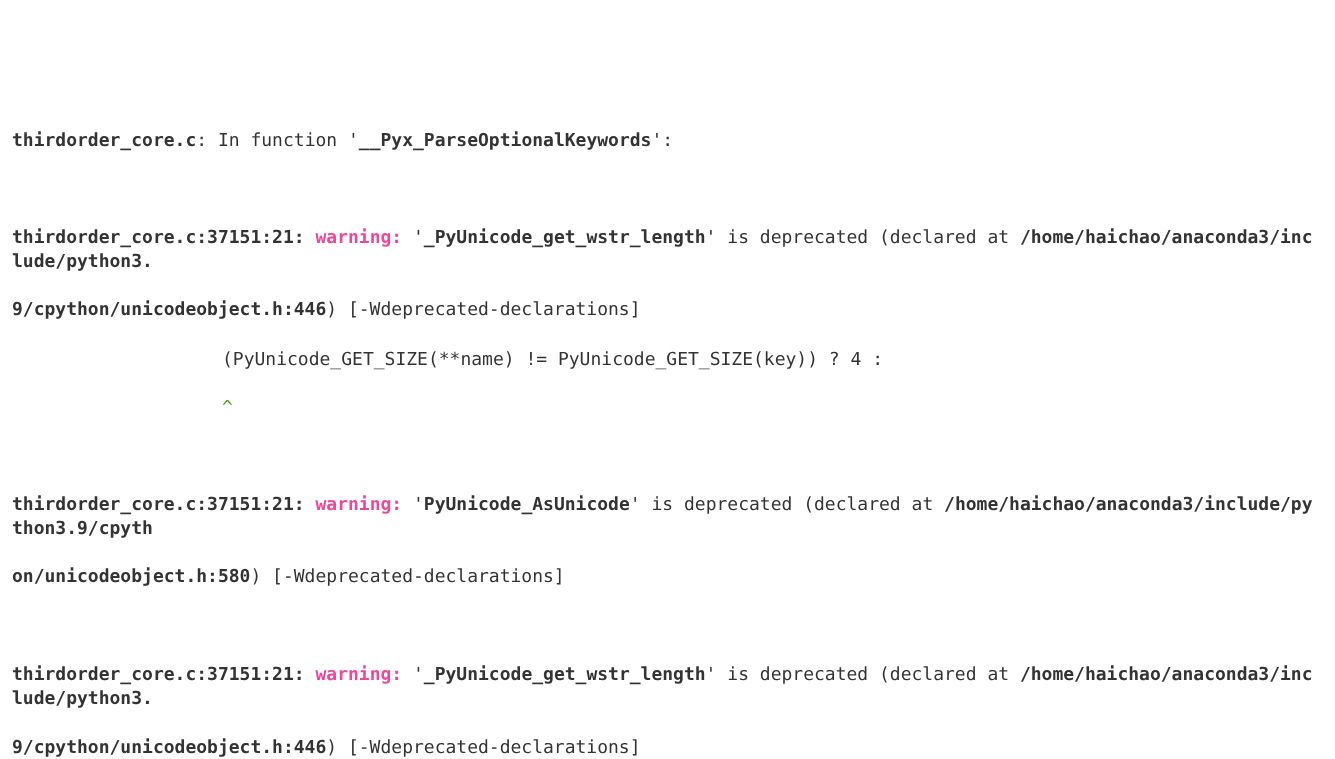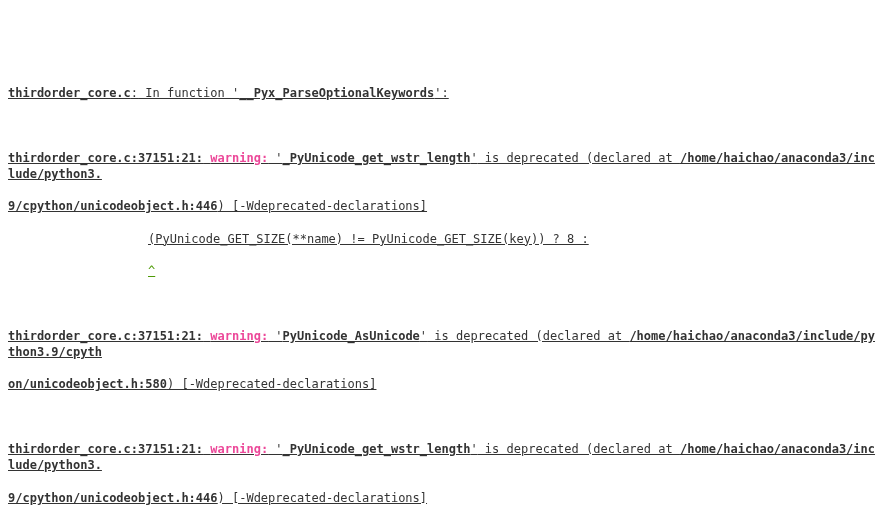--- a/index.html
+++ b/index.html
@@ -9,35 +9,35 @@
       line-height: 1.35;
       background: #ffffff;
       color: #333333;
       padding: 4px 8px;
       white-space: pre-wrap;
       word-break: break-all;
     }
     .bold { font-weight: bold; }
     .purple { color: #ec4899; }
     .caret { color: #4e9a06; }
-    .line { display: block; text-decoration: underline; }
+    .line { display: block; }
     .indent1 { padding-left: 140px; }
   </style>
 </head>
 <body>
 
 
 
 
 <span class="line"><span class="bold">thirdorder_core.c</span><span>:</span><span> In function </span>'<span class="bold">__Pyx_ParseOptionalKeywords</span>':</span>
 
 
 <span class="line"><span class="bold">thirdorder_core.c:37151:21:</span> <span class="bold purple">warning:</span> '<span class="bold">_PyUnicode_get_wstr_length</span>'<span> is deprecated (declared at </span><span class="bold">/home/haichao/anaconda3/include/python3.</span></span>
 <span class="line"><span class="bold">9/cpython/unicodeobject.h:446</span><span>) [-Wdeprecated-declarations]</span></span>
-<span class="line indent1">(PyUnicode_GET_SIZE(**name) != PyUnicode_GET_SIZE(key)) ? 8 :</span>
+<span class="line indent1">(PyUnicode_GET_SIZE(**name) != PyUnicode_GET_SIZE(key)) ? 4 :</span>
 <span class="line indent1 caret">^</span>
 
 
 <span class="line"><span class="bold">thirdorder_core.c:37151:21:</span> <span class="bold purple">warning:</span> '<span class="bold">PyUnicode_AsUnicode</span>'<span> is deprecated (declared at </span><span class="bold">/home/haichao/anaconda3/include/python3.9/cpyth</span></span>
 <span class="line"><span class="bold">on/unicodeobject.h:580</span><span>) [-Wdeprecated-declarations]</span></span>
 
 
 <span class="line"><span class="bold">thirdorder_core.c:37151:21:</span> <span class="bold purple">warning:</span> '<span class="bold">_PyUnicode_get_wstr_length</span>'<span> is deprecated (declared at </span><span class="bold">/home/haichao/anaconda3/include/python3.</span></span>
 <span class="line"><span class="bold">9/cpython/unicodeobject.h:446</span><span>) [-Wdeprecated-declarations]</span></span>
 

